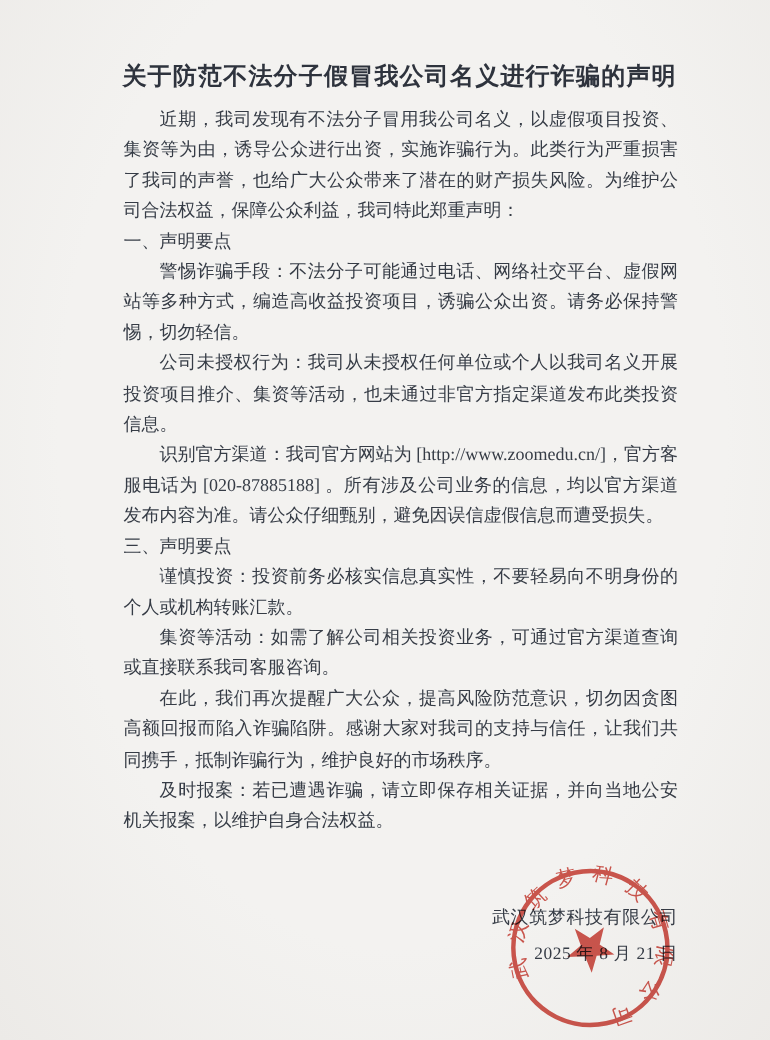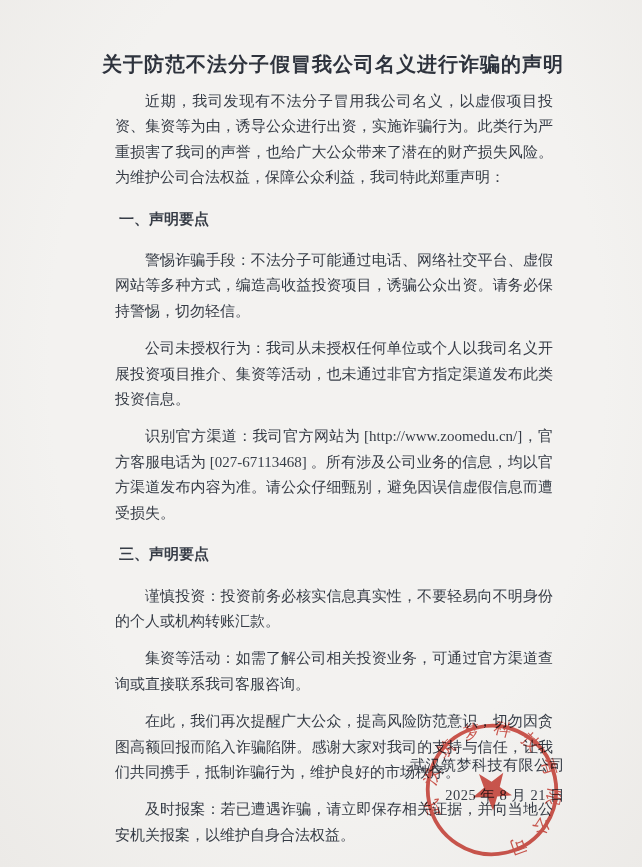--- a/index.html
+++ b/index.html
@@ -27,22 +27,22 @@
     color:#2e333d;
   }
   .doc-body{
     margin:11px 89px 0 91px;
     font-size:15px;
     line-height:25.4px;
     text-align:justify;
     text-justify:inter-ideograph;
     word-break:break-all;
   }
-  .para{margin:12px;text-indent:2em;}
-  .heading{margin:16px;text-indent:0;font-weight:bold;}
+  .para{margin:0;text-indent:2em;}
+  .heading{margin:0;text-indent:0;}
   .signature{
     position:absolute;
     top:755px;
     right:89px;
     text-align:right;
     font-size:15px;
     line-height:20px;
   }
   .signature .company{letter-spacing:0.5px;}
   .signature .date{
@@ -68,21 +68,21 @@
 
 <div class="page">
 
   <div class="doc-title">关于防范不法分子假冒我公司名义进行诈骗的声明</div>
 
   <div class="doc-body">
     <p class="para">近期，我司发现有不法分子冒用我公司名义，以虚假项目投资、集资等为由，诱导公众进行出资，实施诈骗行为。此类行为严重损害了我司的声誉，也给广大公众带来了潜在的财产损失风险。为维护公司合法权益，保障公众利益，我司特此郑重声明：</p>
     <p class="heading">一、声明要点</p>
     <p class="para">警惕诈骗手段：不法分子可能通过电话、网络社交平台、虚假网站等多种方式，编造高收益投资项目，诱骗公众出资。请务必保持警惕，切勿轻信。</p>
     <p class="para">公司未授权行为：我司从未授权任何单位或个人以我司名义开展投资项目推介、集资等活动，也未通过非官方指定渠道发布此类投资信息。</p>
-    <p class="para">识别官方渠道：我司官方网站为 [http://www.zoomedu.cn/]，官方客服电话为 [027-67113468] 。所有涉及公司业务的信息，均以官方渠道发布内容为准。请公众仔细甄别，避免因误信虚假信息而遭受损失。</p>
+    <p class="para">识别官方渠道：我司官方网站为 [http://www.zoomedu.cn/]，官方客服电话为 [020-87885188] 。所有涉及公司业务的信息，均以官方渠道发布内容为准。请公众仔细甄别，避免因误信虚假信息而遭受损失。</p>
     <p class="heading">三、声明要点</p>
     <p class="para">谨慎投资：投资前务必核实信息真实性，不要轻易向不明身份的个人或机构转账汇款。</p>
     <p class="para">集资等活动：如需了解公司相关投资业务，可通过官方渠道查询或直接联系我司客服咨询。</p>
     <p class="para">在此，我们再次提醒广大公众，提高风险防范意识，切勿因贪图高额回报而陷入诈骗陷阱。感谢大家对我司的支持与信任，让我们共同携手，抵制诈骗行为，维护良好的市场秩序。</p>
     <p class="para">及时报案：若已遭遇诈骗，请立即保存相关证据，并向当地公安机关报案，以维护自身合法权益。</p>
   </div>
 
   <div class="signature">
     <div class="company">武汉筑梦科技有限公司</div>
     <div class="date">2025 年 8 月 21 日</div>

